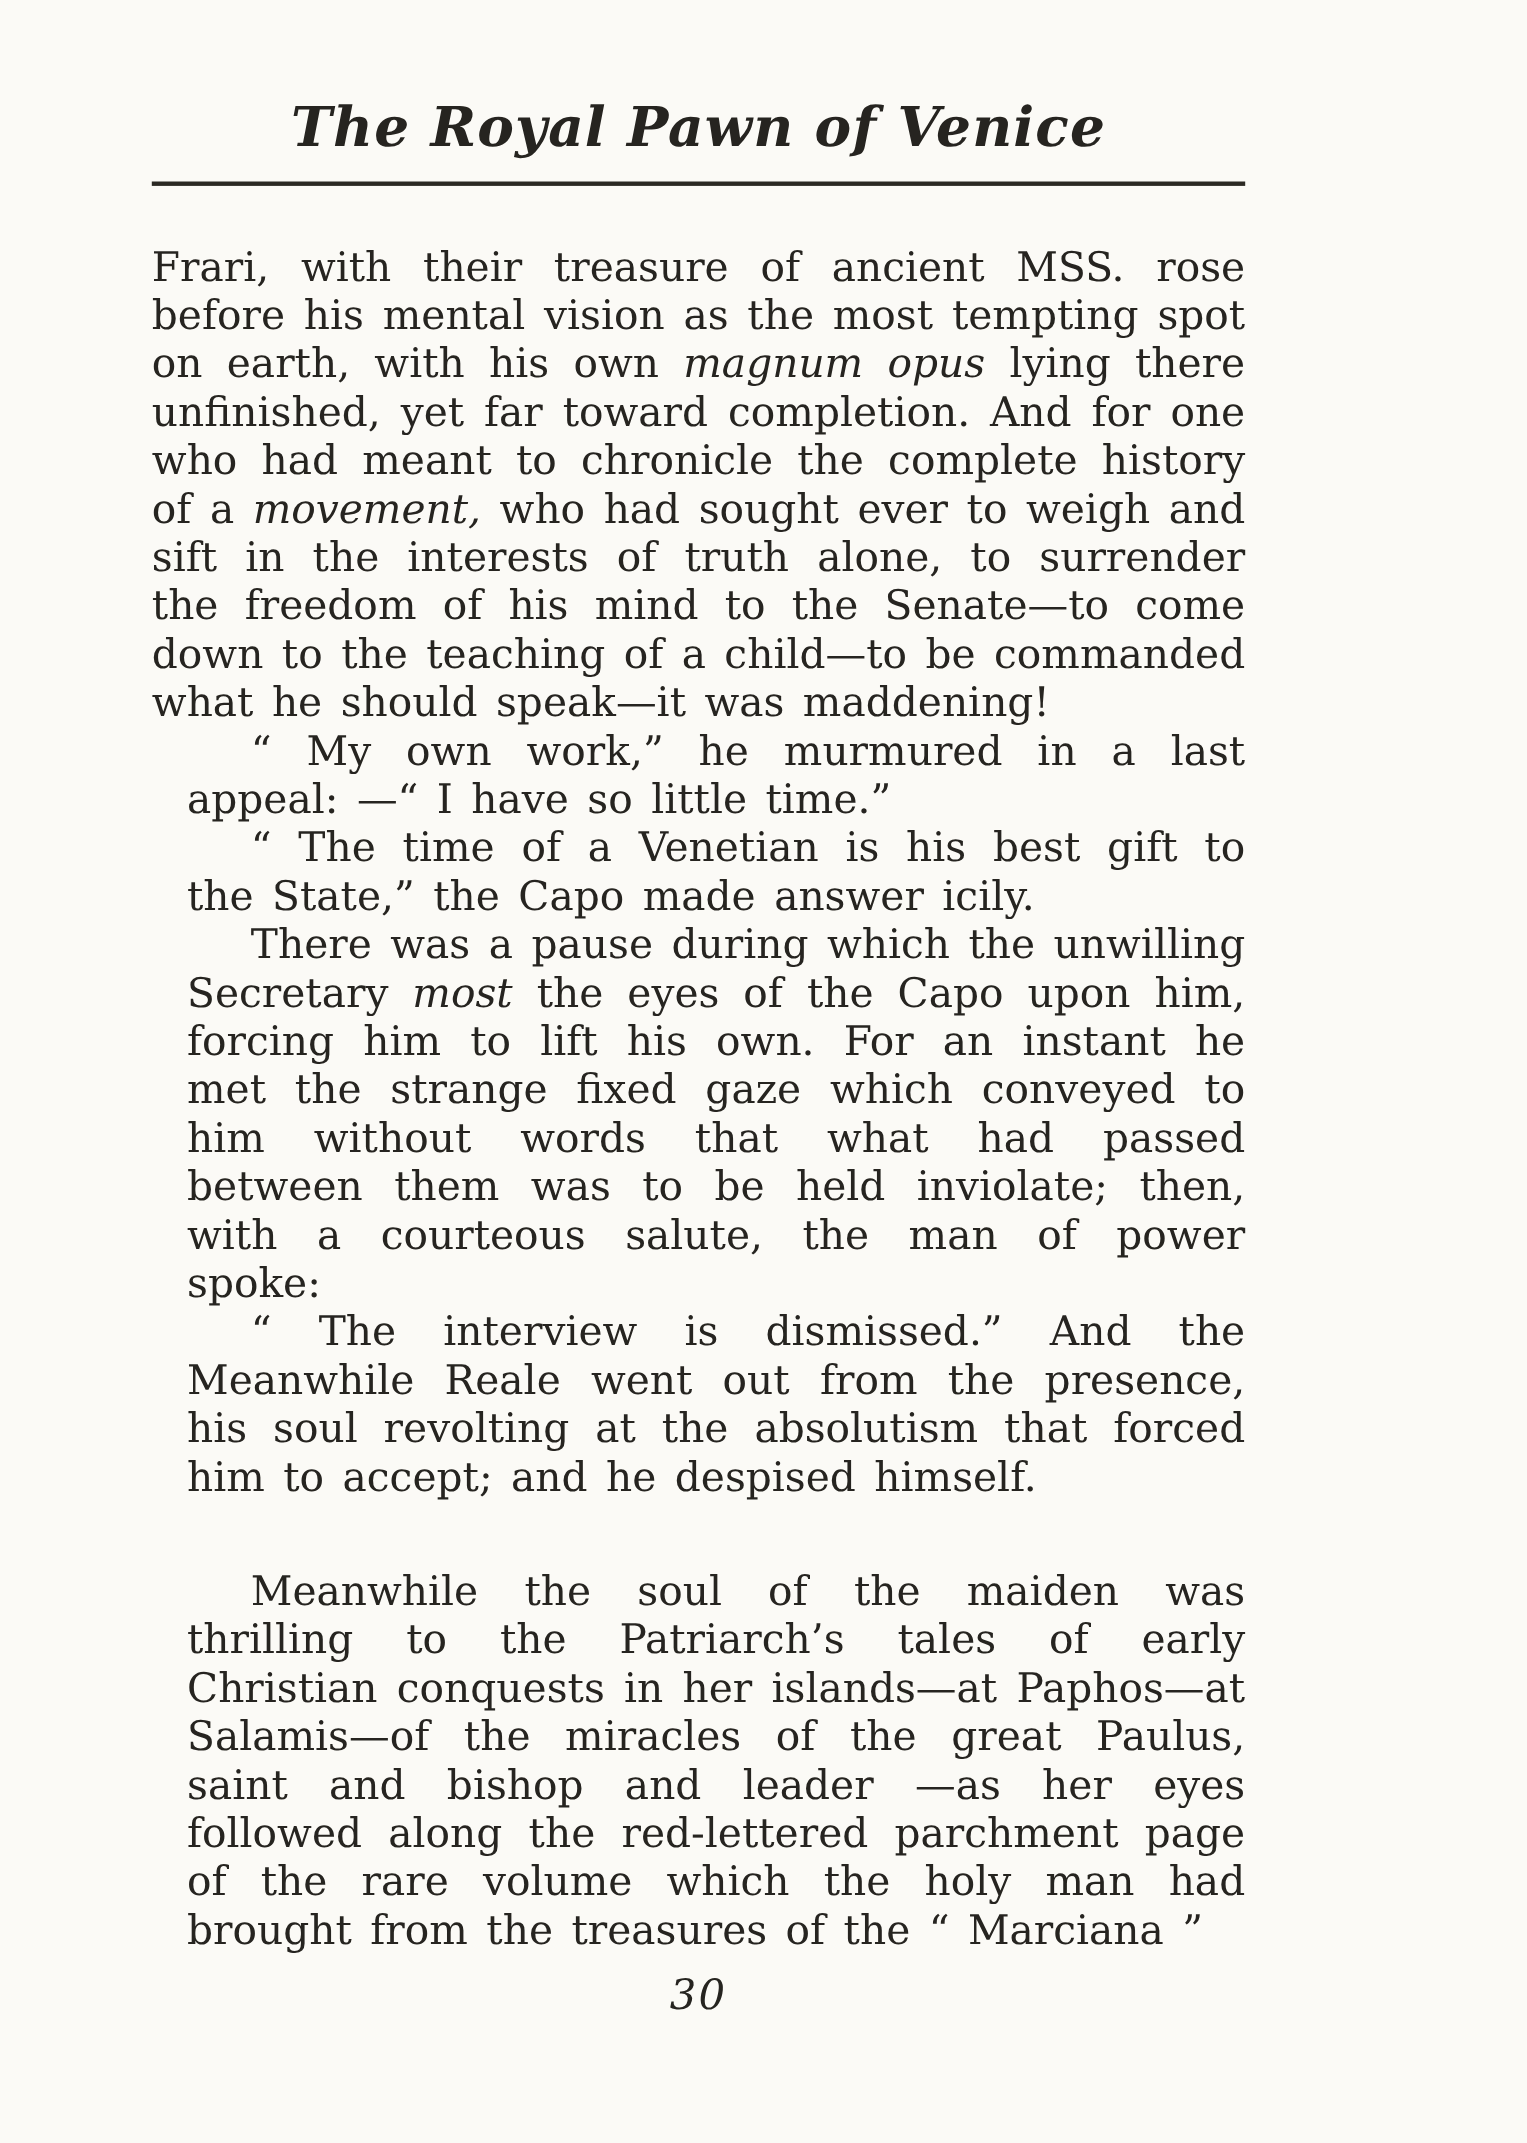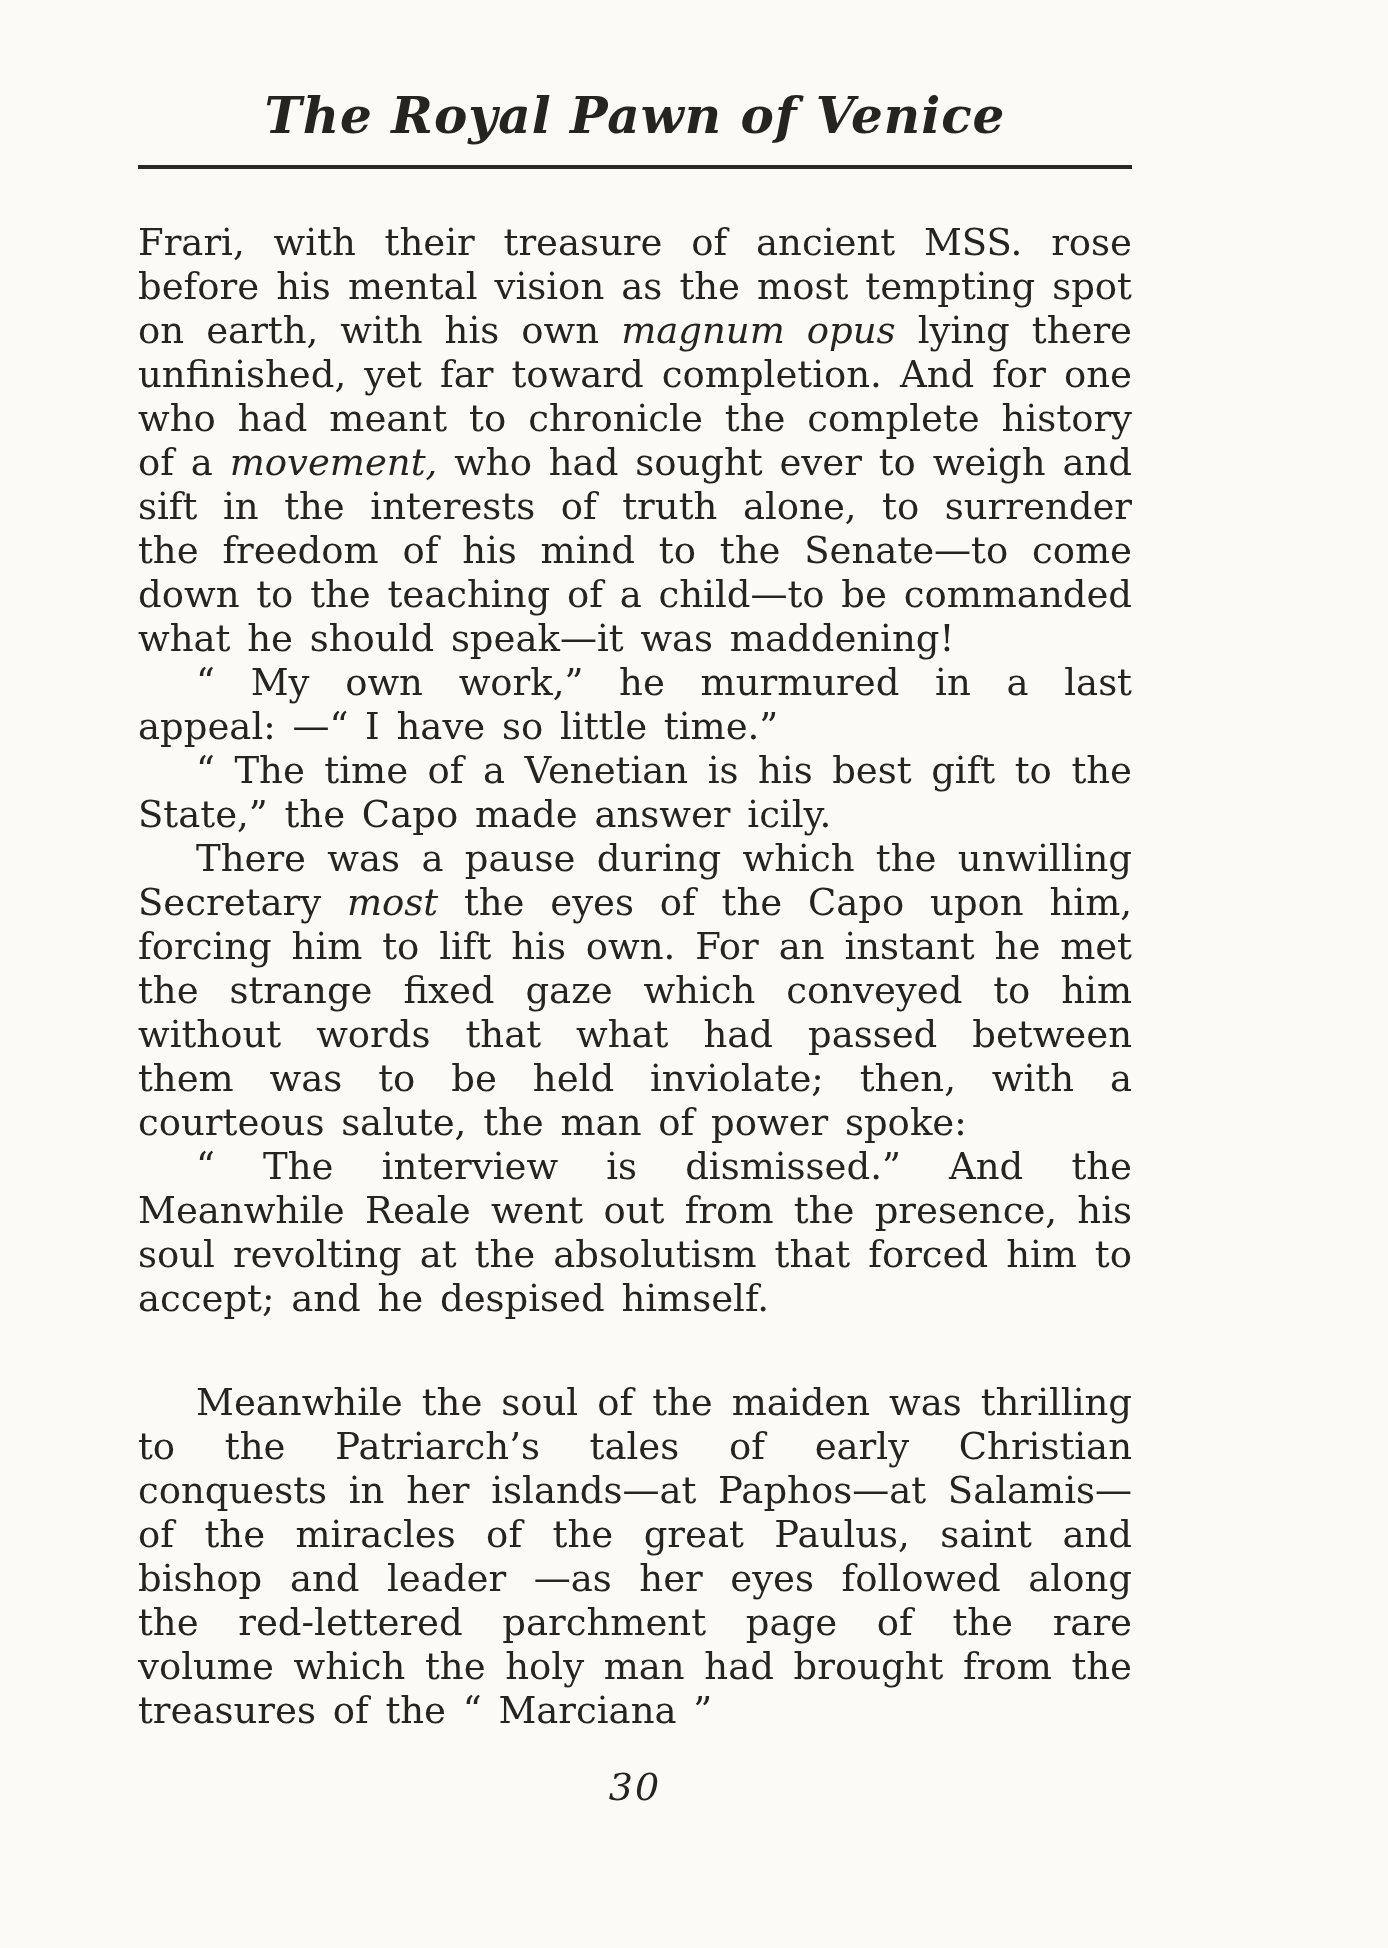--- a/index.html
+++ b/index.html
@@ -39,29 +39,30 @@
   }
   .body-text .para {
     font-size: 37px;
     line-height: 44px;
     text-align: justify;
     word-spacing: 5px;
     margin: 0;
   }
   .para.indent {
     text-indent: 58px;
+    margin-left: 32px;
   }
   .para.space-above {
     margin-top: 60px;
   }
   .italic {
     font-style: italic;
   }
   .page-number {
-    margin-top: 32px;
+    margin-top: 14px;
     text-align: center;
     font-size: 38px;
     font-style: italic;
     letter-spacing: 2px;
   }
 </style>
 </head>
 <body>
 
 <div class="page">

